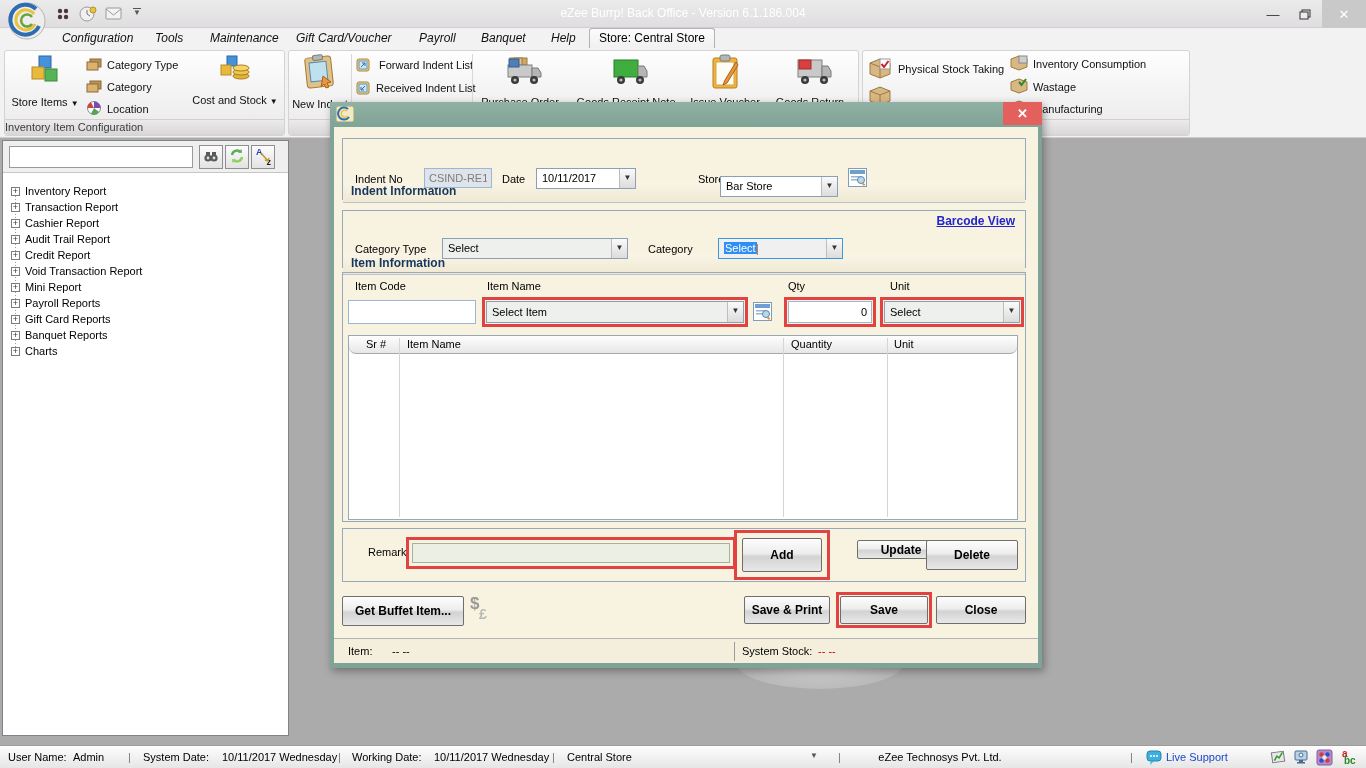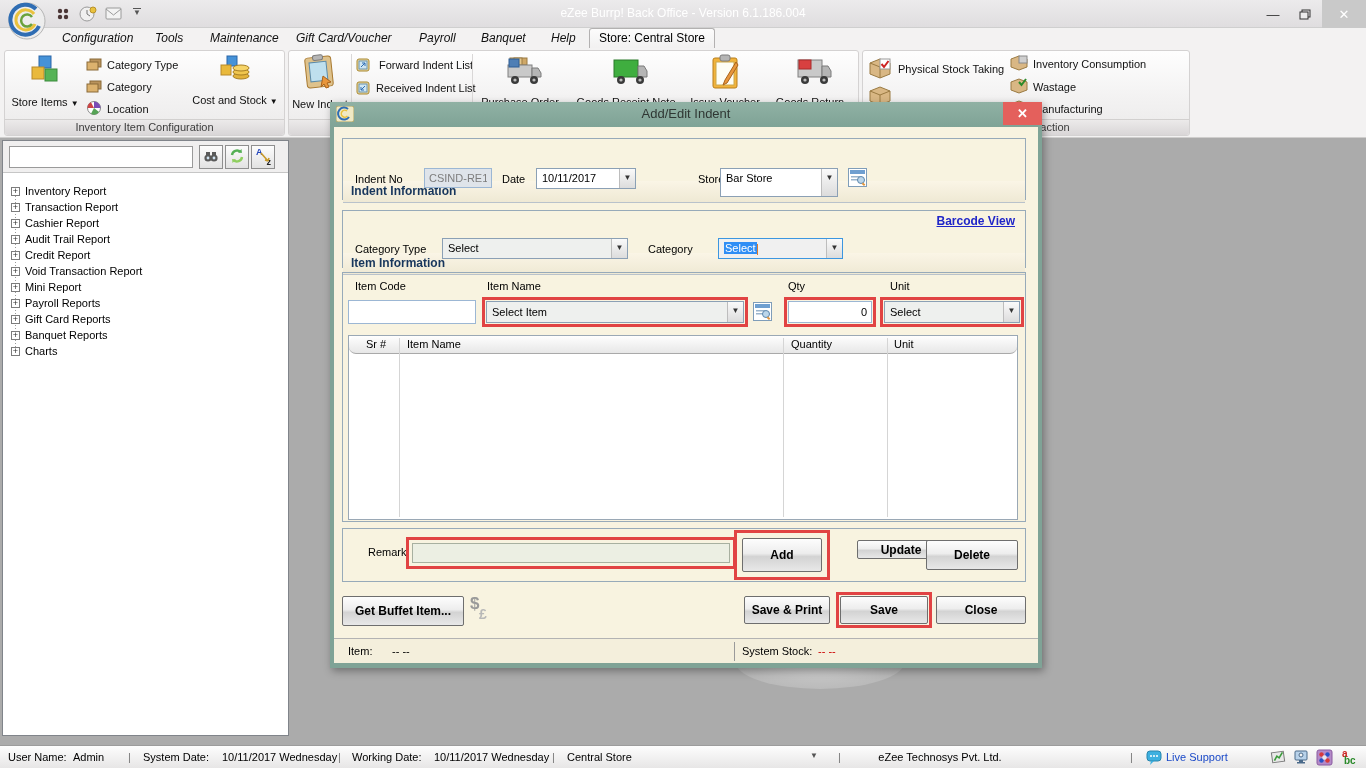--- a/index.html
+++ b/index.html
@@ -10,21 +10,21 @@
   .titlebar { left:0; top:0; width:1366px; height:28px; background:linear-gradient(#ecebec,#dfdddf); border-bottom:1px solid #cfcfcf; }
   .apptitle { left:0; top:6px; width:1366px; text-align:center; color:#fff; font-size:12px; }
   .winbtn { top:0; height:28px; display:flex; align-items:center; justify-content:center; color:#333; font-size:13px; cursor:default; }
   
   .menubar { left:0; top:28px; width:1366px; height:20px; background:#f3f2f2; }
   .mtab { top:31px; font-size:12px; color:#111;font-style:italic; }
   .atab { left:589px; top:28px; width:126px; height:21px; background:linear-gradient(#fcfcfc,#f1f0f0); border:1px solid #b3b1b1; border-bottom:none; border-radius:3px 3px 0 0; text-align:center; line-height:19px; font-size:12px; }
   
   .ribbon { left:0; top:48px; width:1366px; height:90px; background:#f3f2f2; border-bottom:1px solid #cfcecd; }
   .rgroup { top:50px; height:86px; background:linear-gradient(#fefefe,#f3f2f2 55%,#ebeaea); border:1px solid #d4d2d2; border-radius:3px; }
-  .rglabel { left:0; bottom:0; width:100%; height:16px; background:linear-gradient(#eceaea,#d9d6d7); border-top:1px solid #d2d0cf; border-radius:0 0 3px 3px; text-align:center; font-size:11px; color:#3c3c3c; line-height:15px; }
+  .rglabel { left:0; bottom:0; width:100%; height:16px; background:linear-gradient(#eceaea,#d9d6d7); border-top:1px solid #d2d0cf; border-radius:0 0 3px 3px; text-align:left; font-size:11px; color:#3c3c3c; line-height:15px; }
   .rsmall { font-size:11px; color:#111; white-space:nowrap; }
   .rbig-label { font-size:11px; color:#111; text-align:center; white-space:nowrap; }
   .vsep { width:1px; background:#d9d7d7; }
   
   .lpanel { left:2px; top:140px; width:287px; height:596px; background:#fff; border:1px solid #80848a; }
   .searchstrip { left:0; top:0; width:285px; height:32px; background:#f0efef; border-bottom:1px solid #c6c6c6; }
   .sinput { left:6px; top:5px; width:184px; height:22px; border:1px solid #9a9a9a; background:#fff; font-size:11px; padding:0 3px; font-family:"Liberation Sans",sans-serif; }
   .sbtn { top:4px; width:24px; height:24px; background:linear-gradient(#fdfdfd,#e2e2e2); border:1px solid #8f8f8f; display:flex; align-items:center; justify-content:center; }
   .tree { left:8px; top:42px; }
   .tree-row { height:16px; display:flex; align-items:center; white-space:nowrap; }
@@ -377,34 +377,33 @@
 
 <div class="i dialog">
   <div class="i dlg-title">
     <span class="i" style="left:6px;top:4px">
       <svg width="18" height="16">
           <rect x="0" y="0" width="18" height="16" rx="2" fill="#f0e9c4" stroke="#a8a060"></rect>
           <path d="M12 3 A6 6 0 1 0 13 11" fill="none" stroke="#2f6db3" stroke-width="2"></path>
           <path d="M11 5 A3.5 3.5 0 1 0 11.5 10" fill="none" stroke="#e9c23e" stroke-width="1.5"></path>
         </svg>
     </span>
-    <div class="i dlg-title-text">Add/Edit Indent</div>
     <div class="i dlg-close">✕</div>
   </div>
   <div class="i dlg-body"></div>
 
   <div class="i sec" style="left:12px;top:36px;width:684px;height:62px">
     <div class="sec-h">Indent Information</div>
   </div>
   <span class="i lbl" style="left:25px;top:71px">Indent No</span>
   <input class="i tbx" style="left: 94px; top: 66px; width: 68px; height: 20px; background: rgb(223, 228, 234); color: rgb(125, 125, 125);" value="CSIND-RE1">
   <span class="i lbl" style="left:172px;top:71px">Date</span>
   <div class="i cmb" style="left:206px;top:66px;width:100px;height:21px"><span>10/11/2017</span><span class="arr">▼</span></div>
   <span class="i lbl" style="left:368px;top:71px">Store</span>
-  <div class="i cmb" style="left:390px;top:66px;width:118px;height:29px"><span>Bar Store</span><span class="arr">▼</span></div>
+  <div class="i cmb" style="left:390px;top:74px;width:118px;height:21px"><span>Bar Store</span><span class="arr">▼</span></div>
   <div class="i lookup" style="left:518px;top:66px">
     <svg width="17" height="17">
         <rect x="1" y="1" width="15" height="4" fill="#6f9fd0"></rect>
         <rect x="2" y="7" width="9" height="1.5" fill="#9ab4cc"></rect>
         <rect x="2" y="10" width="9" height="1.5" fill="#9ab4cc"></rect>
         <circle cx="12" cy="11" r="3.5" fill="#bcd6ea" stroke="#5b86ad"></circle>
         <rect x="14" y="13.5" width="3" height="2" fill="#e0943c" transform="rotate(40 14 13.5)"></rect>
       </svg>
   </div>
 

